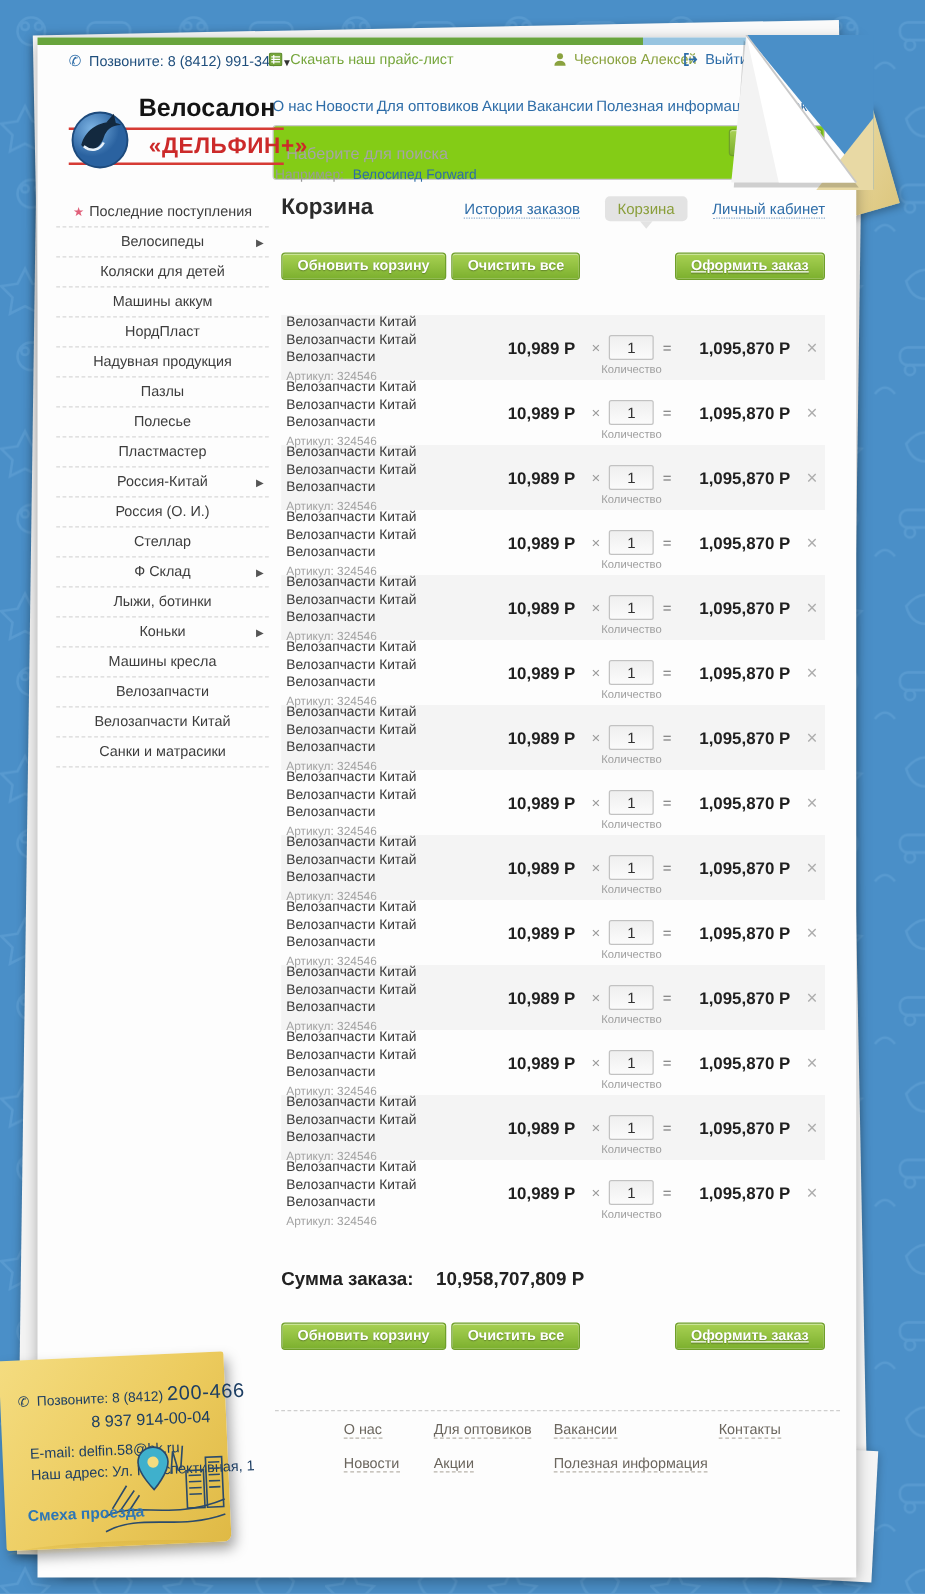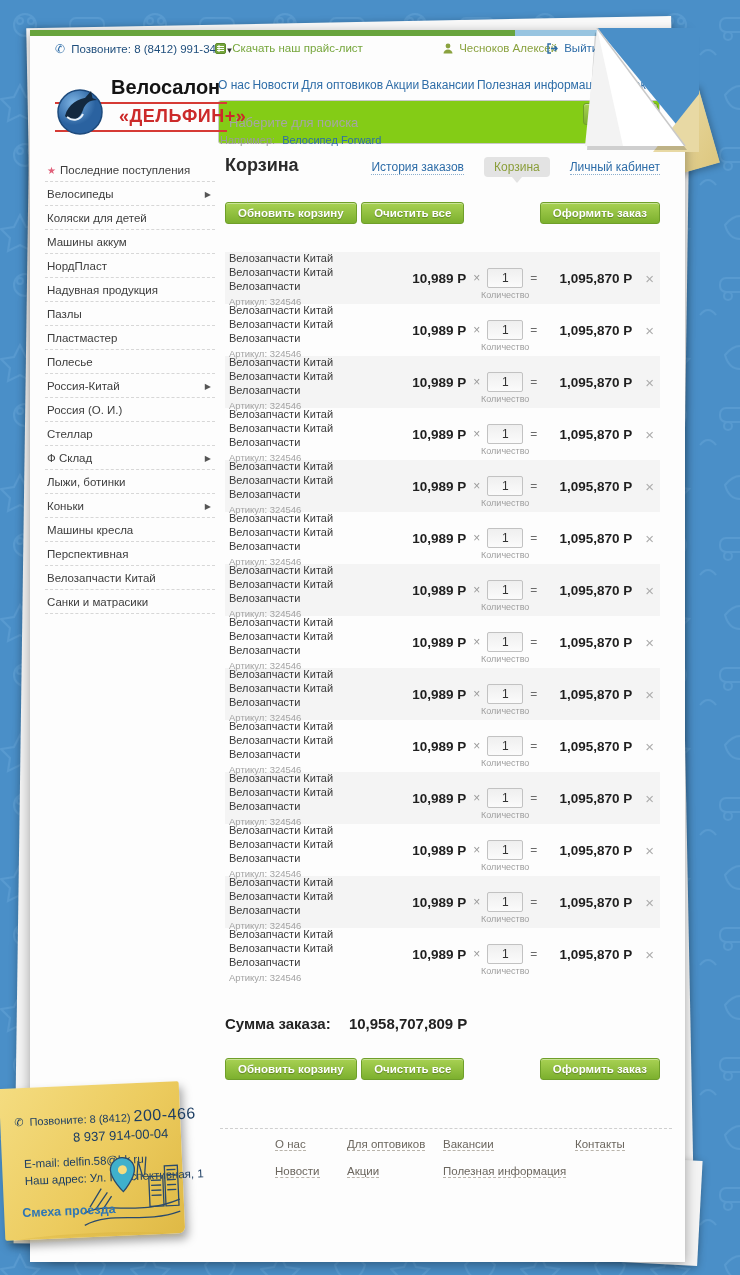--- a/index.html
+++ b/index.html
@@ -63,50 +63,50 @@
   .example .lbl { color:#9a9a9a; }
   .example a { color:#2e6da8; text-decoration:none; cursor:pointer; margin-left:4px; }
 
   
   .gbtn { display:inline-block; background:linear-gradient(#a8d153,#7cb02e); border:1px solid #6f9f2a;
     border-radius:3px; color:#fff; font-weight:bold; font-size:11.5px; padding:4px 12px;
     text-shadow:0 1px 1px rgba(0,0,0,.3); box-shadow:inset 0 1px 0 rgba(255,255,255,.4); cursor:pointer;
     font-family:"Liberation Sans",sans-serif; }
 
   
-  .sidebar { position:absolute; left:15px; top:128px; width:170px; }
+  .sidebar { position:absolute; left:15px; top:128px; width:170px;text-align:center; }
   .side-item { position:relative; padding:6px 2px 5px 2px; border-bottom:1px dashed #d7d7d7;
     font-size:11.5px; color:#3d3d3d; cursor:pointer; }
   .side-item .star { color:#e0607a; font-size:10px; margin-right:4px; }
   .side-item .arr { position:absolute; right:4px; top:8px; font-size:8px; color:#555; }
 
   
   .main { position:absolute; left:195px; top:0; width:435px; }
   .main-header { position:absolute; left:0; top:125px; width:435px; }
   .cart-title { font-size:18px; font-weight:bold; color:#2b2b2b; }
   .tabs { position:absolute; right:0; top:2px; display:flex; gap:20px; align-items:center; font-size:12px; }
   .tab { color:#2e6da8; cursor:pointer; border-bottom:1px dotted rgba(46,109,168,.55); }
   .tab.active { background:#e3e3e3; color:#8a9e3a; border:none; border-radius:4px; padding:3px 10px; position:relative; }
   .tab.active::after { content:""; position:absolute; left:50%; bottom:-6px; margin-left:-5px;
     border-left:5px solid transparent; border-right:5px solid transparent; border-top:6px solid #e3e3e3; }
 
   .btn-row { position:absolute; left:0; width:435px; }
   .btn-row-top { top:172px; } .btn-row-bottom { top:1028px; }
-  .btn-row .right { position:absolute; right:0; top:0; }
+  .btn-row .right { position:absolute; right:0; top:0;text-decoration:underline; }
   .btn-row .gap { }
 
   
   .rows { position:absolute; left:0; top:222px; width:435px; }
   .cart-row { display:flex; align-items:center; height:52px; padding:0 6px 0 4px; }
   .cart-row.alt { background:#f4f4f4; }
   .row-info { width:222px; padding-top:2px; }
   .row-name { font-size:11px; line-height:1.3; color:#3a3a3a; }
   .row-sku { font-size:9.5px; color:#a2a2a2; margin-top:3px; }
   .row-calc { display:flex; align-items:center; margin-left:auto; }
-  .row-price { width:66px; text-align:right; font-size:13.5px; font-weight:bold; color:#1f1f1f; white-space:nowrap; }
+  .row-price { width:66px; text-align:center; font-size:13.5px; font-weight:bold; color:#1f1f1f; white-space:nowrap; }
   .mult { color:#9a9a9a; font-size:12px; margin:0 7px; }
   .qty-wrap { position:relative; width:36px; height:20px; }
   .qty-input { width:36px; height:20px; border:1px solid #c2c2c2; border-radius:2px; text-align:center;
     font-size:12px; color:#333; background:linear-gradient(#efefef,#fbfbfb); font-family:"Liberation Sans",sans-serif; }
   .qty-label { position:absolute; top:22px; left:50%; transform:translateX(-50%);
     font-size:9px; color:#9e9e9e; white-space:nowrap; }
   .eq { color:#6a6a6a; font-size:12px; margin:0 7px; }
   .row-total { width:88px; text-align:right; font-size:13.5px; font-weight:bold; color:#1f1f1f; white-space:nowrap; }
   .row-remove { margin-left:13px; color:#adadad; font-size:15px; cursor:pointer; line-height:1; }
 
@@ -246,30 +246,30 @@
   </div>
 
   <div class="sidebar">
       <div class="side-item"><span class="star">★</span><span>Последние поступления</span></div>
       <div class="side-item"><span>Велосипеды</span><span class="arr">▶</span></div>
       <div class="side-item"><span>Коляски для детей</span></div>
       <div class="side-item"><span>Машины аккум</span></div>
       <div class="side-item"><span>НордПласт</span></div>
       <div class="side-item"><span>Надувная продукция</span></div>
       <div class="side-item"><span>Пазлы</span></div>
+      <div class="side-item"><span>Полесье</span></div>
       <div class="side-item"><span>Пластмастер</span></div>
-      <div class="side-item"><span>Полесье</span></div>
       <div class="side-item"><span>Россия-Китай</span><span class="arr">▶</span></div>
       <div class="side-item"><span>Россия (О. И.)</span></div>
       <div class="side-item"><span>Стеллар</span></div>
       <div class="side-item"><span>Ф Склад</span><span class="arr">▶</span></div>
       <div class="side-item"><span>Лыжи, ботинки</span></div>
       <div class="side-item"><span>Коньки</span><span class="arr">▶</span></div>
       <div class="side-item"><span>Машины кресла</span></div>
-      <div class="side-item"><span>Перспективная</span></div>
+      <div class="side-item"><span>Велозапчасти</span></div>
       <div class="side-item"><span>Велозапчасти Китай</span></div>
       <div class="side-item"><span>Санки и матрасики</span></div>
     </div>
 
   <div class="main">
     <div class="main-header">
       <span class="cart-title">Корзина</span>
       <span class="tabs">
           <span class="tab">История заказов</span>
           <span class="tab active">Корзина</span>

